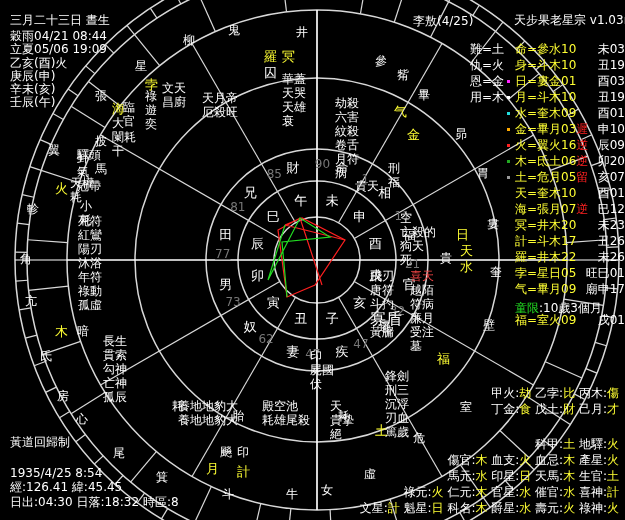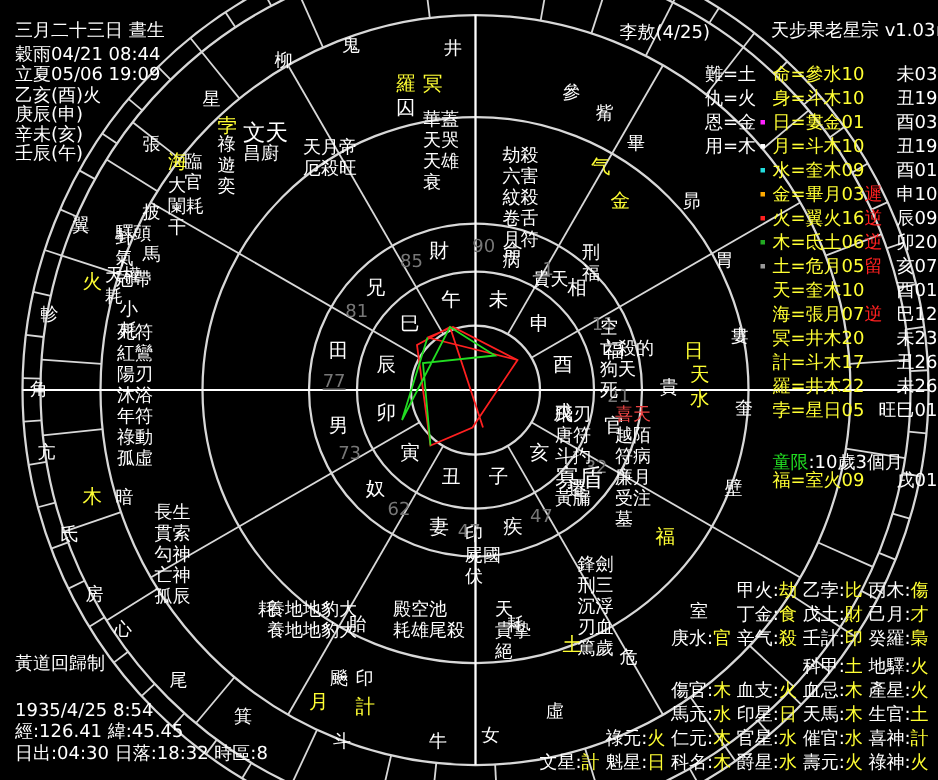--- a/index.html
+++ b/index.html
@@ -173,36 +173,36 @@
     <div class="row" style="top: 80px; width: 118px;"><span class="dot" style="background: rgb(255, 170, 0);"></span><span class="y">金=畢月03</span><span class="r">遲</span><span style="position: absolute; right: 0px;">申10</span></div>
     <div class="row" style="top: 96px; width: 118px;"><span class="dot" style="background: rgb(255, 32, 32);"></span><span class="y">火=翼火16</span><span class="r">逆</span><span style="position: absolute; right: 0px;">辰09</span></div>
     <div class="row" style="top: 112px; width: 118px;"><span class="dot" style="background: rgb(34, 170, 34);"></span><span class="y">木=氐土06</span><span class="r">逆</span><span style="position: absolute; right: 0px;">卯20</span></div>
     <div class="row" style="top: 128px; width: 118px;"><span class="dot" style="background: rgb(153, 153, 153);"></span><span class="y">土=危月05</span><span class="r">留</span><span style="position: absolute; right: 0px;">亥07</span></div>
     <div class="row" style="top: 144px; width: 118px;"><span class="dot" style="background: transparent;"></span><span class="y">天=奎木10</span><span class="r"></span><span style="position: absolute; right: 0px;">酉01</span></div>
     <div class="row" style="top: 160px; width: 118px;"><span class="dot" style="background: transparent;"></span><span class="y">海=張月07</span><span class="r">逆</span><span style="position: absolute; right: 0px;">巳12</span></div>
     <div class="row" style="top: 176px; width: 118px;"><span class="dot" style="background: transparent;"></span><span class="y">冥=井木20</span><span class="r"></span><span style="position: absolute; right: 0px;">未23</span></div>
     <div class="row" style="top: 192px; width: 118px;"><span class="dot" style="background: transparent;"></span><span class="y">計=斗木17</span><span class="r"></span><span style="position: absolute; right: 0px;">丑26</span></div>
     <div class="row" style="top: 208px; width: 118px;"><span class="dot" style="background: transparent;"></span><span class="y">羅=井木22</span><span class="r"></span><span style="position: absolute; right: 0px;">未26</span></div>
     <div class="row" style="top: 224px; width: 118px;"><span class="dot" style="background: transparent;"></span><span class="y">孛=星日05</span><span class="r"></span><span style="position: absolute; right: 0px;">旺巳01</span></div>
+    <div class="row" style="top: 240px; width: 118px;"><span class="dot" style="background: transparent;"></span><span class="y">气=畢月09</span><span class="r"></span><span style="position: absolute; right: 0px;">廟申17</span></div>
     <div class="row" style="top: 271px; width: 118px;"><span class="dot" style="background: transparent;"></span><span class="y">福=室火09</span><span class="r"></span><span style="position: absolute; right: 0px;">戌01</span></div>
   </div>
 
 <div class="abs t12" style="left:515px;top:302px;">
   <span class="g">童限</span><span>:10歲3個月</span>
 </div>
 
 <div class="abs t12" style="left:10px;top:436px;">黃道回歸制</div>
 <div class="abs t12" style="left:10px;top:467px;">1935/4/25 8:54</div>
 <div class="abs t12" style="left:10px;top:481px;">經:126.41 緯:45.45</div>
 <div class="abs t12" style="left:10px;top:496px;">日出:04:30 日落:18:32 時區:8</div>
 
 <div class="abs bot-table" id="ten-gods" style="right:6px;top:385px;width:300px;height:50px;">
     <div class="row" style="top: 0px;"><span>甲火:</span><span class="y">劫</span><span> 乙孛:</span><span class="y">比</span><span> 丙木:</span><span class="y">傷</span></div>
     <div class="row" style="top: 16px;"><span>丁金:</span><span class="y">食</span><span> 戊土:</span><span class="y">財</span><span> 己月:</span><span class="y">才</span></div>
-    <div class="row" style="top: 32px;"><span>庚水:</span><span class="y">官</span><span> 辛气:</span><span class="y">殺</span><span> 壬計:</span><span class="y">印</span><span> 癸羅:</span><span class="y">梟</span></div>
   </div>
 <div class="abs bot-table" id="spirits" style="right:6px;top:436px;width:300px;height:84px;">
     <div class="row" style="top: 0px;"><span>科甲:</span><span class="y">土</span><span> 地驛:</span><span class="y">火</span></div>
     <div class="row" style="top: 16px;"><span>傷官:</span><span class="y">木</span><span> 血支:</span><span class="y">火</span><span> 血忌:</span><span class="y">木</span><span> 產星:</span><span class="y">火</span></div>
     <div class="row" style="top: 32px;"><span>馬元:</span><span class="y">水</span><span> 印星:</span><span class="y">日</span><span> 天馬:</span><span class="y">木</span><span> 生官:</span><span class="y">土</span></div>
     <div class="row" style="top: 48px;"><span>祿元:</span><span class="y">火</span><span> 仁元:</span><span class="y">木</span><span> 官星:</span><span class="y">水</span><span> 催官:</span><span class="y">水</span><span> 喜神:</span><span class="y">計</span></div>
     <div class="row" style="top: 64px;"><span>文星:</span><span class="y">計</span><span> 魁星:</span><span class="y">日</span><span> 科名:</span><span class="y">木</span><span> 爵星:</span><span class="y">水</span><span> 壽元:</span><span class="y">火</span><span> 祿神:</span><span class="y">火</span></div>
   </div>
 
 <div id="chart-labels">
@@ -329,21 +329,21 @@
     <div class="abs" style="left: 262px; top: 400px; font-size: 12px; line-height: 13px; color: rgb(255, 255, 255);">殿空池</div>
     <div class="abs" style="left: 262px; top: 414px; font-size: 12px; line-height: 13px; color: rgb(255, 255, 255);">耗雄尾殺</div>
     <div class="abs" style="left: 232px; top: 410px; font-size: 12px; line-height: 13px; color: rgb(255, 255, 255);">胎</div>
     <div class="abs" style="left: 178px; top: 400px; font-size: 12px; line-height: 13px; color: rgb(255, 255, 255);">養地地豹大</div>
     <div class="abs" style="left: 178px; top: 414px; font-size: 12px; line-height: 13px; color: rgb(255, 255, 255);">養地地豹大</div>
     <div class="abs" style="left: 220px; top: 446px; font-size: 12px; line-height: 13px; color: rgb(255, 255, 255);">飈</div>
     <div class="abs" style="left: 237px; top: 446px; font-size: 12px; line-height: 13px; color: rgb(255, 255, 255);">印</div>
     <div class="abs" style="left: 338px; top: 410px; font-size: 12px; line-height: 13px; color: rgb(255, 255, 255);">耗</div>
     <div class="abs" style="left: 202px; top: 92px; font-size: 12px; line-height: 13px; color: rgb(255, 255, 255);">天月帝</div>
     <div class="abs" style="left: 202px; top: 106px; font-size: 12px; line-height: 13px; color: rgb(255, 255, 255);">厄殺旺</div>
-    <div class="abs" style="left: 162px; top: 82px; font-size: 15px; line-height: 13px; color: rgb(255, 255, 255);">文天</div>
+    <div class="abs" style="left: 162px; top: 82px; font-size: 12px; line-height: 13px; color: rgb(255, 255, 255);">文天</div>
     <div class="abs" style="left: 162px; top: 96px; font-size: 12px; line-height: 13px; color: rgb(255, 255, 255);">昌廚</div>
     <div class="abs" style="left: 145px; top: 90px; font-size: 12px; line-height: 13px; color: rgb(255, 255, 255);">祿</div>
     <div class="abs" style="left: 145px; top: 104px; font-size: 12px; line-height: 13px; color: rgb(255, 255, 255);">遊</div>
     <div class="abs" style="left: 145px; top: 118px; font-size: 12px; line-height: 13px; color: rgb(255, 255, 255);">奕</div>
     <div class="abs" style="left: 123px; top: 101px; font-size: 12px; line-height: 13px; color: rgb(255, 255, 255);">臨</div>
     <div class="abs" style="left: 123px; top: 115px; font-size: 12px; line-height: 13px; color: rgb(255, 255, 255);">官</div>
     <div class="abs" style="left: 112px; top: 117px; font-size: 12px; line-height: 13px; color: rgb(255, 255, 255);">大</div>
     <div class="abs" style="left: 112px; top: 131px; font-size: 12px; line-height: 13px; color: rgb(255, 255, 255);">闌耗</div>
     <div class="abs" style="left: 112px; top: 145px; font-size: 12px; line-height: 13px; color: rgb(255, 255, 255);">干</div>
     <div class="abs" style="left: 95px; top: 135px; font-size: 12px; line-height: 13px; color: rgb(255, 255, 255);">披</div>

